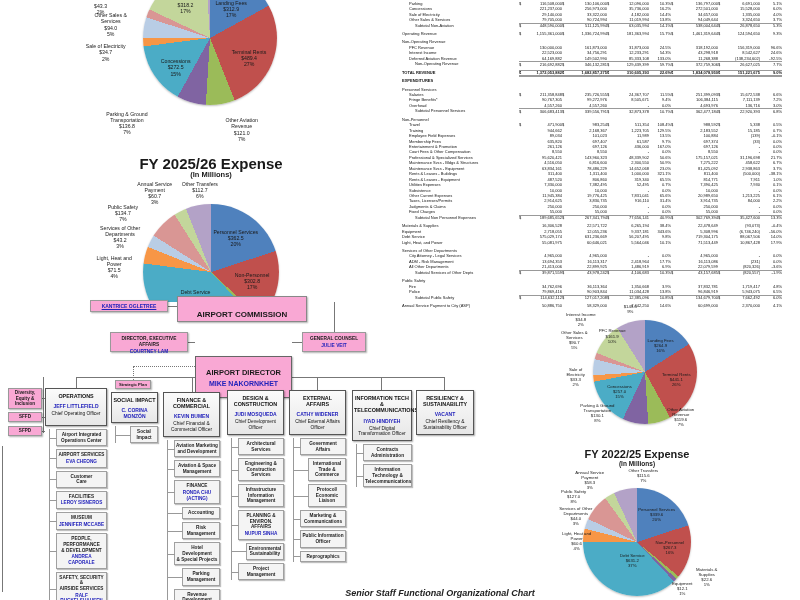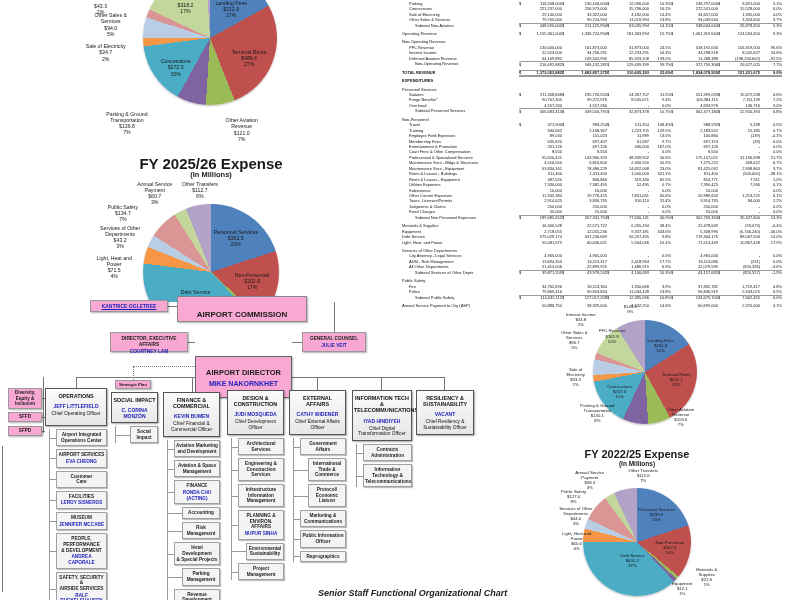--- a/index.html
+++ b/index.html
@@ -81,21 +81,21 @@
   .dept .dn{font-size:5px;font-weight:bold;color:#2222bb;margin-top:4px;line-height:1.2;}
   .dept .dr{font-size:4.8px;margin-top:2px;line-height:1.2;}
   .items{margin-left:4px;border-left:1px solid #999;}
   .sub-box{position:relative;margin:3px 0 0 6px;background:#f4f4f4;border:1px solid #a0a0a0;
     box-shadow:1px 1px 1px rgba(0,0,0,.25);text-align:center;padding:2px 1px;white-space:pre-line;
     font-size:4.7px;font-weight:bold;line-height:1.2;color:#222;}
   .sub-box::before{content:"";position:absolute;left:-7px;top:50%;width:7px;height:1px;background:#999;}
   .sub-box.ind{margin-left:14px;}
   .sub-box.ind::before{left:-15px;width:15px;}
   .sub-box .n{color:#2222bb;margin-top:1px;}
-  #caption{position:absolute;left:318px;top:588px;width:244px;text-align:left;font-size:9px;
+  #caption{position:absolute;left:318px;top:588px;width:244px;text-align:center;font-size:9px;
     font-weight:bold;font-style:italic;color:#222;z-index:3;}
 </style>
 </head>
 <body>
 
 <div id="canvas">
 
   <div id="pie0" class="pie-host">
       <div class="pie-circle" style="left: 143px; top: -29px; width: 134px; height: 134px; background: conic-gradient(rgb(79, 129, 189) 0deg, rgb(79, 129, 189) 61.2deg, rgb(192, 80, 77) 61.2deg, rgb(192, 80, 77) 158.4deg, rgb(155, 187, 89) 158.4deg, rgb(155, 187, 89) 183.6deg, rgb(128, 100, 162) 183.6deg, rgb(128, 100, 162) 208.8deg, rgb(75, 172, 198) 208.8deg, rgb(75, 172, 198) 262.8deg, rgb(247, 150, 70) 262.8deg, rgb(247, 150, 70) 270deg, rgb(185, 205, 229) 270deg, rgb(185, 205, 229) 288deg, rgb(217, 150, 148) 288deg, rgb(217, 150, 148) 295.2deg, rgb(195, 214, 155) 295.2deg, rgb(195, 214, 155) 356.4deg, rgb(179, 162, 199) 356.4deg, rgb(179, 162, 199) 360deg);"></div>
       <div class="pie-label" style="left: 231.146px; top: 9.24478px;">Landing Fees

